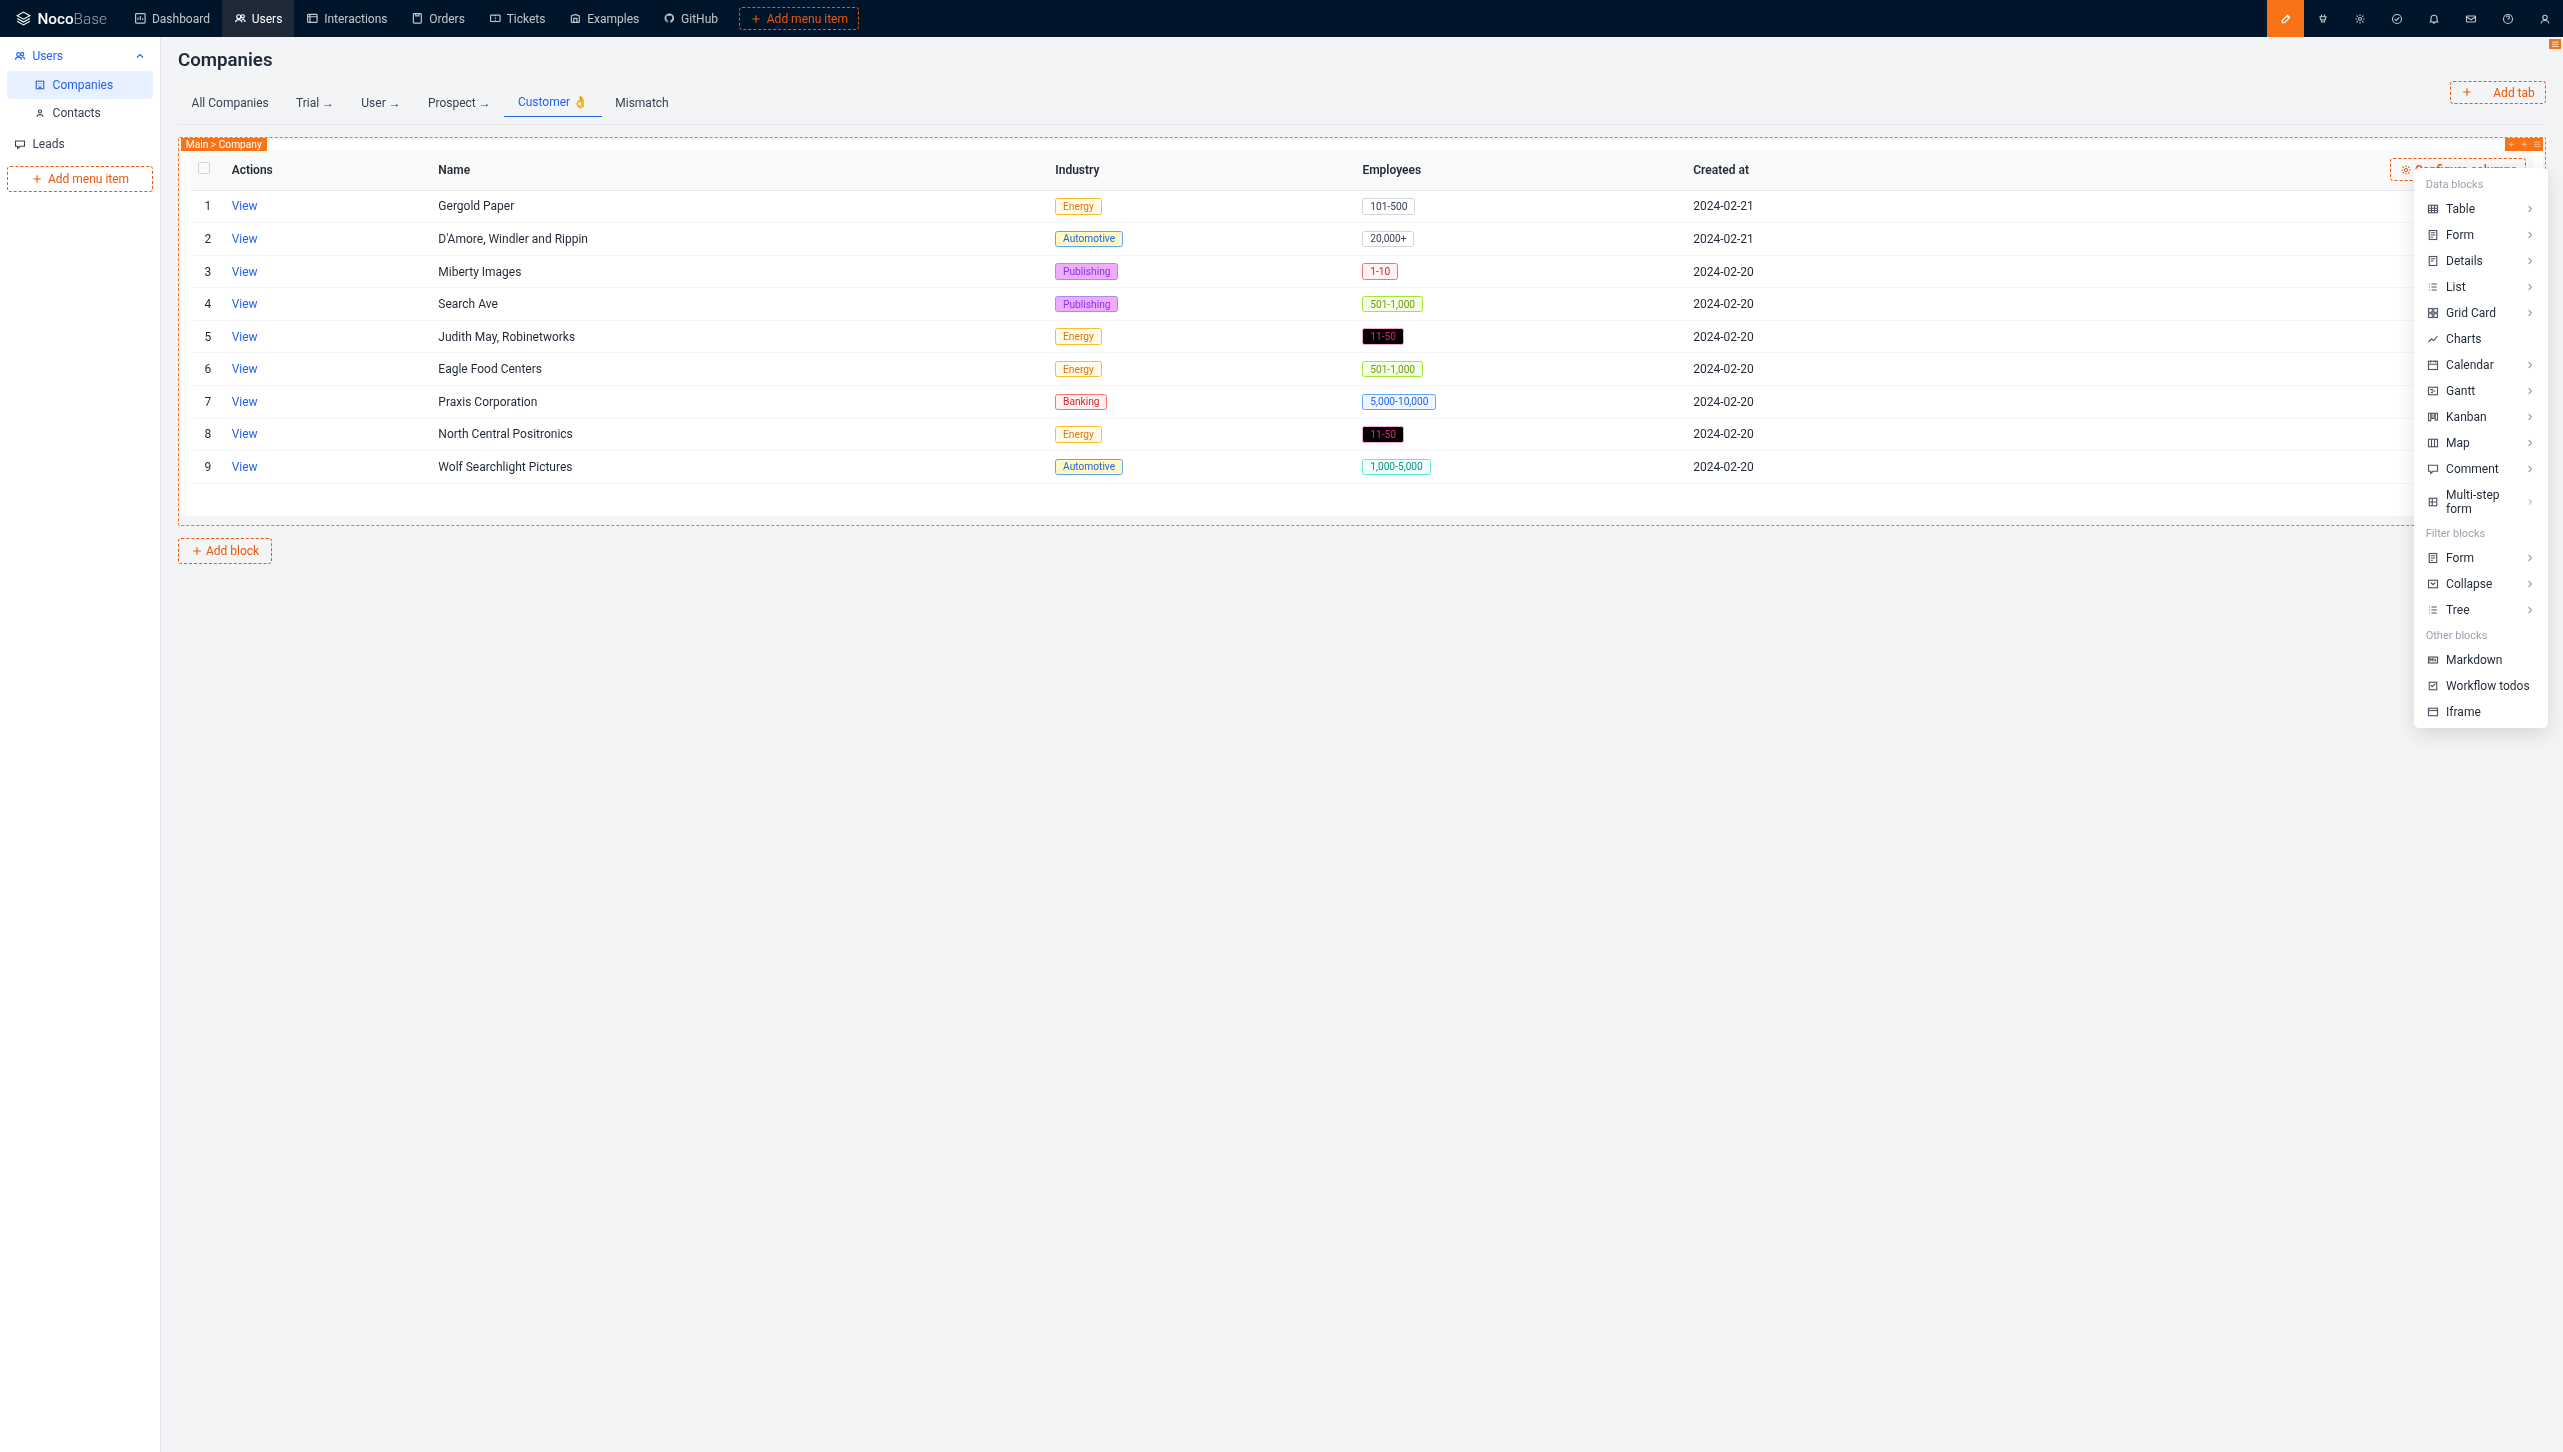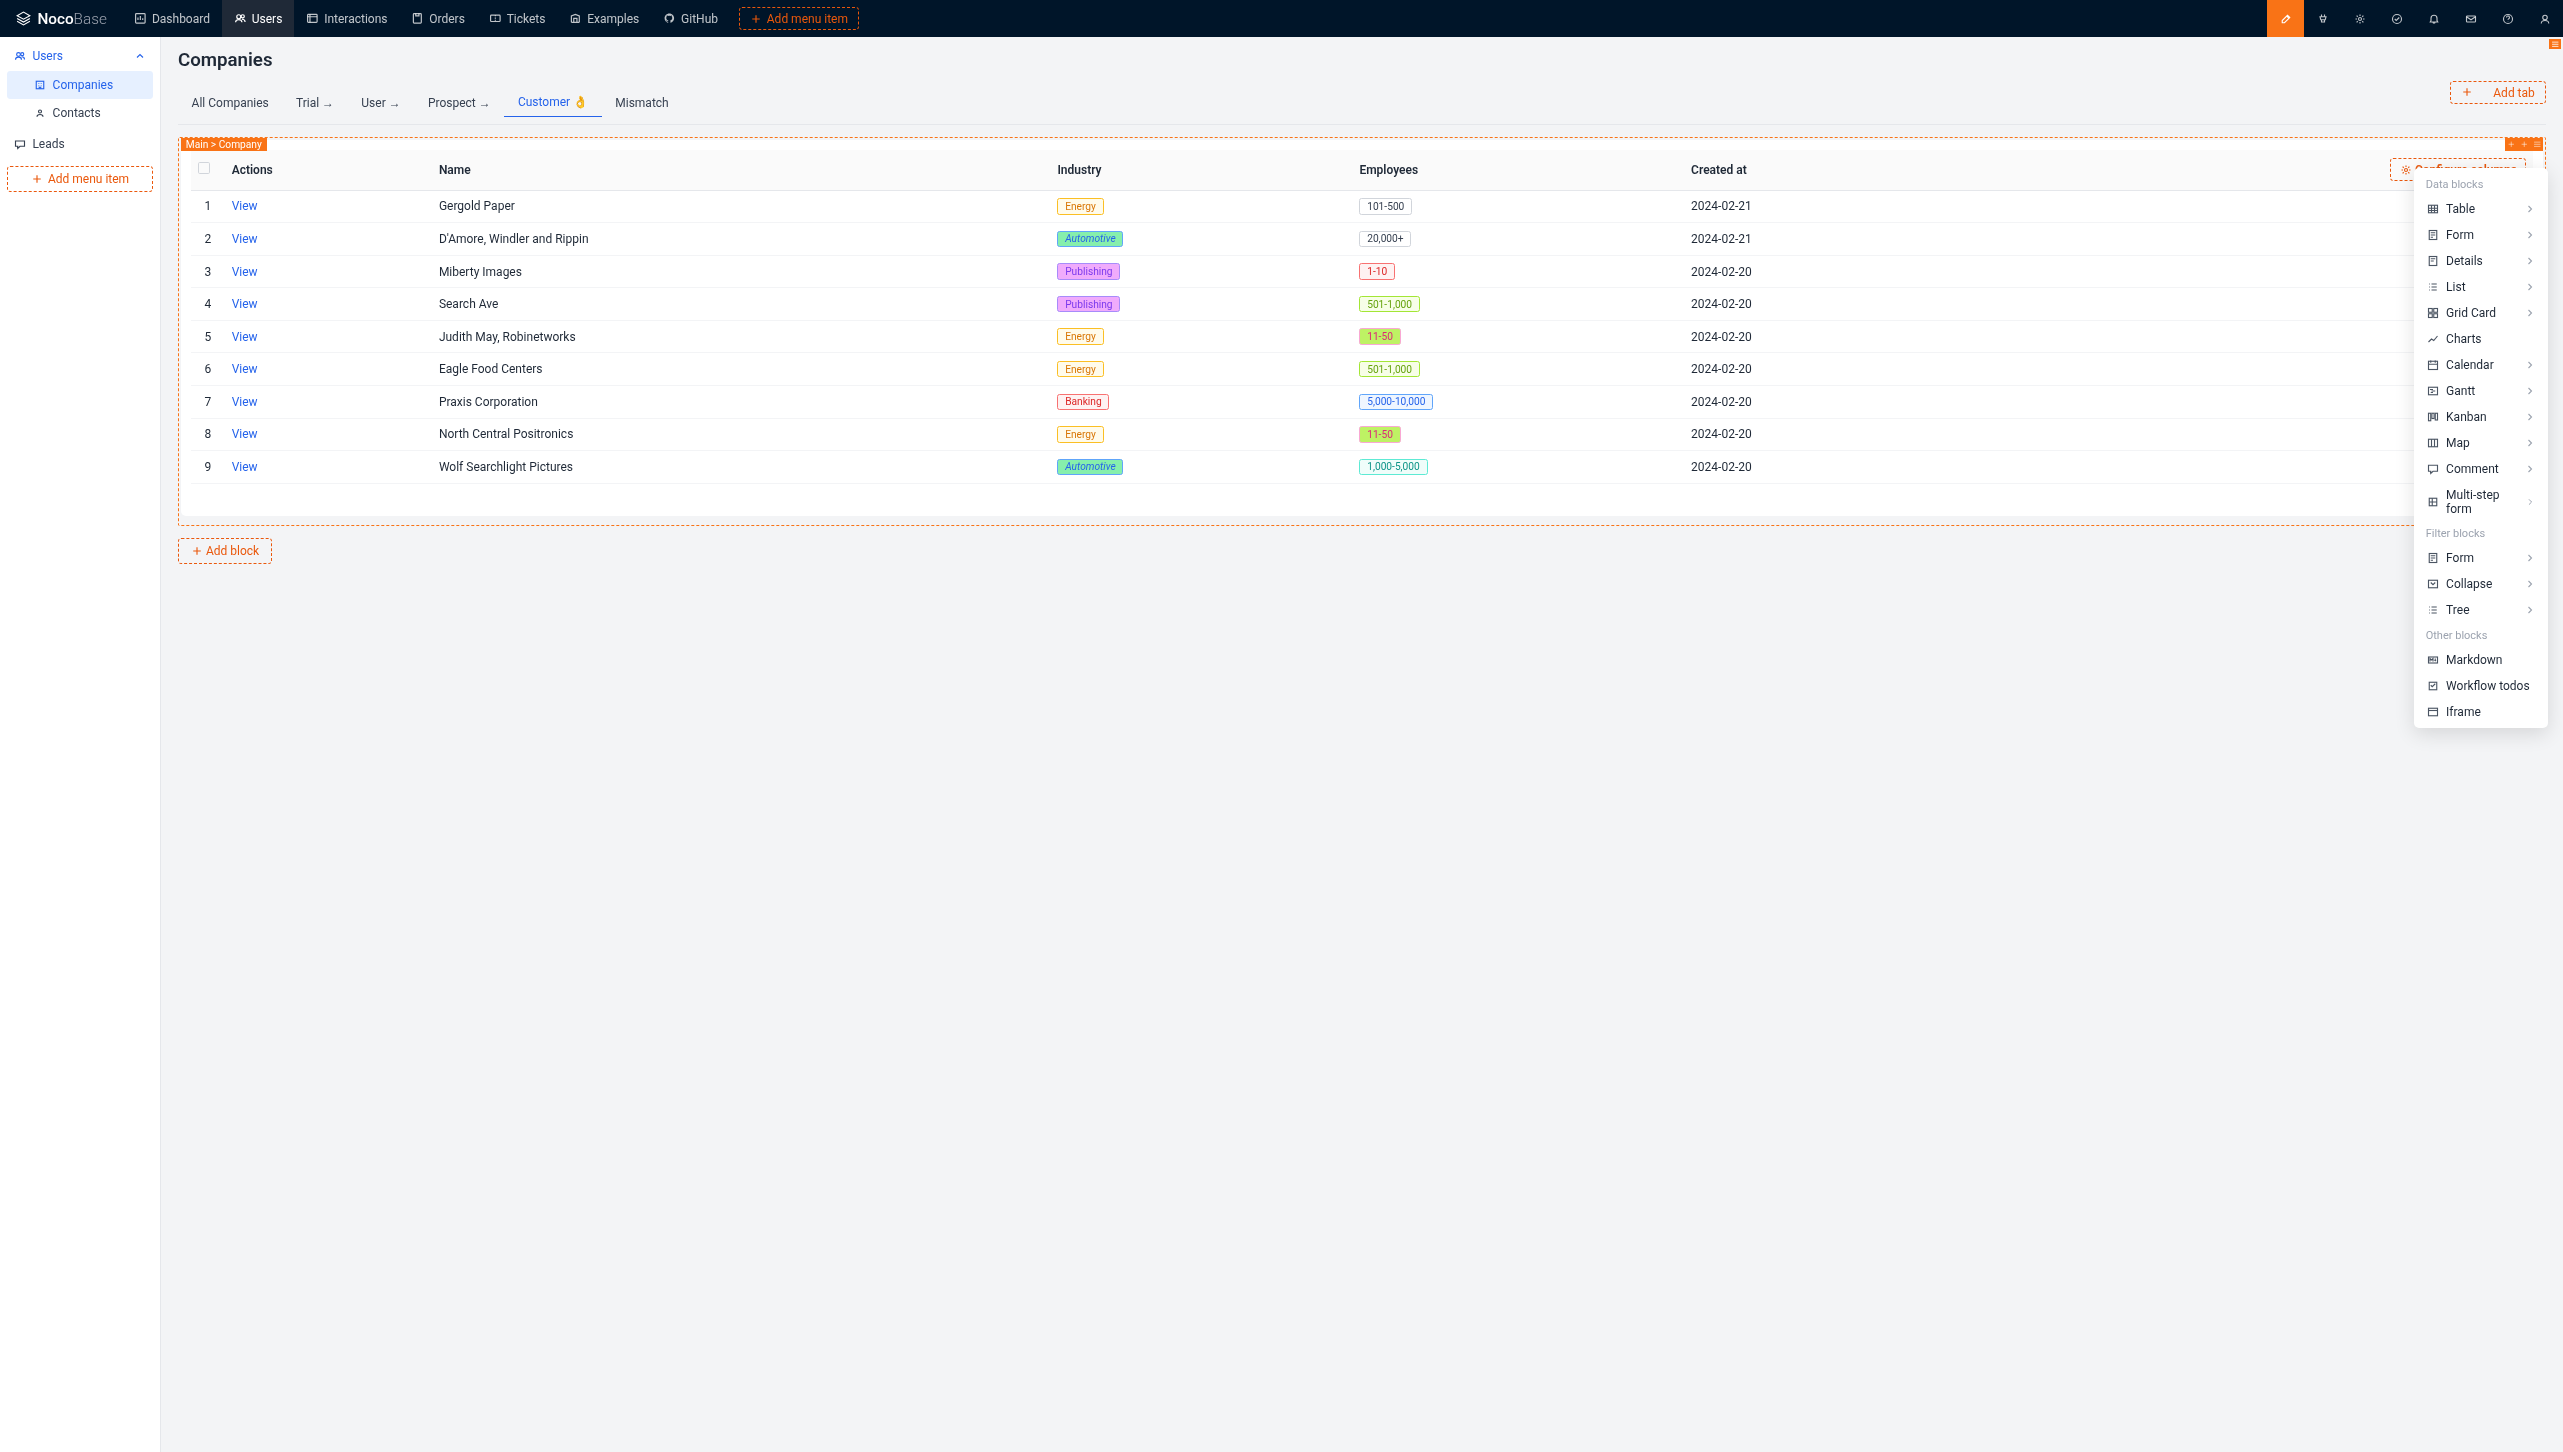--- a/index.html
+++ b/index.html
@@ -50,28 +50,28 @@
 
 
 .data-table { width: 100%; border-collapse: collapse; }
 .data-table th { text-align: left; padding: 8.5px 6.8px; font-weight: 600; background: #fafafa; border-bottom: 0.8px solid #e5e7eb; }
 .data-table td { padding: 7.6px 6.8px; border-bottom: 0.8px solid #f3f4f6; vertical-align: middle; }
 .th-checkbox { width: 34px; text-align: center; }
 .checkbox { width: 12px; height: 12px; border: 0.8px solid #d1d5db; border-radius: 1.7px; display: inline-block; }
 .view-link { color: #2563eb; cursor: pointer; }
 .tag { display: inline-block; border-radius: 2.5px; padding: 1.7px 6.8px; font-size: 10.2px; border: 0.8px solid; }
 .tag-energy { border-color: #fbbf24; color: #d97706; background: #fffbeb; }
-.tag-automotive { border-color: #60a5fa; color: #2563eb; background: #86efac; font-style: italic; }
+.tag-automotive { border-color: #60a5fa; color: #2563eb; background: #fef9c3; }
 .tag-publishing { border-color: #a78bfa; color: #7c3aed; background: #f0abfc; }
 .tag-banking { border-color: #f87171; color: #dc2626; background: #fef2f2; }
 .emp-tag { display: inline-block; border-radius: 2.5px; padding: 1.7px 6.8px; font-size: 10.2px; border: 0.8px solid; }
 .emp-default { border-color: #d1d5db; color: #374151; background: #fff; }
 .emp-red { border-color: #f87171; color: #dc2626; background: #fef2f2; }
 .emp-lime { border-color: #a3e635; color: #65a30d; background: #f7fee7; }
-.emp-pink { border-color: #f9a8d4; color: #db2777; background: #bef264; }
+.emp-pink { border-color: #f9a8d4; color: #db2777; background: #000000; }
 .emp-blue { border-color: #60a5fa; color: #2563eb; background: #eff6ff; }
 .emp-teal { border-color: #5eead4; color: #0d9488; background: #f0fdfa; }
 .config-columns { border: 0.8px dashed #ea580c; color: #ea580c; border-radius: 3.4px; padding: 3.4px 8.5px; cursor: pointer; display: inline-flex; align-items: center; gap: 3.4px; float: right; }
 .table-footer { text-align: right; padding: 8.5px 3.4px 0; color: #374151; }
 
 
 .add-block-btn { border: 0.8px dashed #ea580c; color: #ea580c; border-radius: 3.4px; padding: 5.1px 12px; margin-top: 12px; display: inline-flex; align-items: center; gap: 3px; cursor: pointer; }
 
 
 .dropdown-menu { position: absolute; top: 131px; right: 15.3px; width: 134px; background: #fff; border-radius: 5.1px; box-shadow: 0 5.1px 20.4px rgba(0,0,0,0.12); padding: 5.1px 0; z-index: 100; max-height: 560px; overflow: hidden; }

